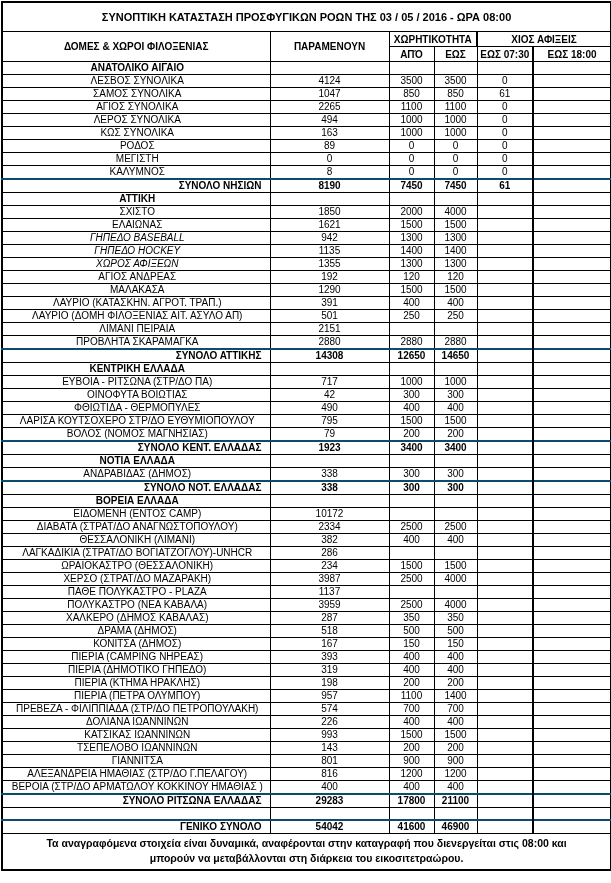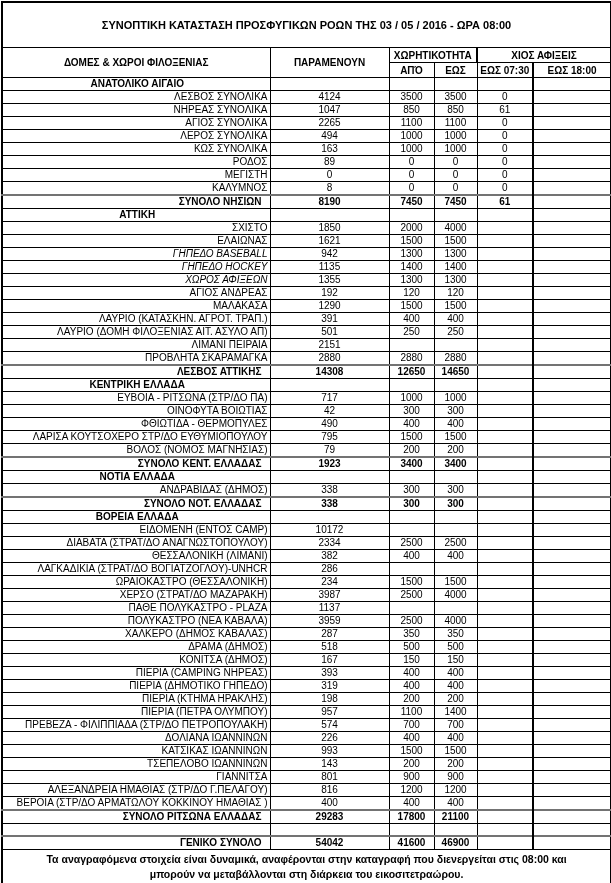--- a/index.html
+++ b/index.html
@@ -1,28 +1,28 @@
 <!DOCTYPE html>
 <html><head>
 <meta charset="utf-8">
 <style>
   html,body{margin:0;padding:0;background:#ffffff;}
   body{font-family:"Liberation Sans", sans-serif;color:#000;}
   .sheet{width:611px;box-sizing:border-box;padding:1px 0 0 1px;}
   table{border-collapse:collapse;width:609px;table-layout:fixed;border:2px solid #000;}
   th,td{border:1px solid #000;overflow:hidden;white-space:nowrap;box-sizing:border-box;}
-  .title-cell{font-weight:bold;font-size:11px;height:16px;text-align:center;padding:16px;}
+  .title-cell{font-weight:bold;font-size:11px;height:16px;text-align:center;padding:8px;}
   thead th{font-weight:bold;font-size:10px;text-align:center;height:15px;padding:0;}
   tbody td{height:12.6px;font-size:10px;line-height:12px;padding:0;}
-  td.name{text-align:right;padding-left:4px;padding-right:2px;}
+  td.name{text-align:center;padding-left:4px;padding-right:2px;}
   td.num{text-align:center;}
-  tr.section td.name{text-align:center;font-weight:bold;}
+  tr.section td.name{font-weight:bold;}
   tr.total td.name, tr.grand td.name{text-align:right;font-weight:bold;padding-right:8px;}
   tr.total td.num, tr.grand td.num{font-weight:bold;}
-  tr.total td, tr.grand td{border-top:2px solid #737373;}
+  tr.total td, tr.grand td{border-top:2px solid #0c4a6e;}
   tr.italic td.name{font-style:italic;}
   .c-1800{border-left:2px solid #000 !important;}
   tfoot td.note{font-weight:bold;font-size:10.5px;text-align:center;white-space:normal;padding:2px 34px;line-height:1.45;height:auto;}
 </style>
 </head>
 <body>
 
 <div class="sheet">
   <table>
     <colgroup>
@@ -61,21 +61,21 @@
         </tr>
         <tr class="item">
           <td class="name">ΛΕΣΒΟΣ ΣΥΝΟΛΙΚΑ</td>
           <td class="num">4124</td>
           <td class="num">3500</td>
           <td class="num">3500</td>
           <td class="num">0</td>
           <td class="num c-1800"></td>
         </tr>
         <tr class="item">
-          <td class="name">ΝΗΡΕΑΣ ΣΥΝΟΛΙΚΑ</td>
+          <td class="name">ΣΑΜΟΣ ΣΥΝΟΛΙΚΑ</td>
           <td class="num">1047</td>
           <td class="num">850</td>
           <td class="num">850</td>
           <td class="num">61</td>
           <td class="num c-1800"></td>
         </tr>
         <tr class="item">
           <td class="name">ΑΓΙΟΣ ΣΥΝΟΛΙΚΑ</td>
           <td class="num">2265</td>
           <td class="num">1100</td>
@@ -221,21 +221,21 @@
         </tr>
         <tr class="item">
           <td class="name">ΠΡΟΒΛΗΤΑ ΣΚΑΡΑΜΑΓΚΑ</td>
           <td class="num">2880</td>
           <td class="num">2880</td>
           <td class="num">2880</td>
           <td class="num"></td>
           <td class="num c-1800"></td>
         </tr>
         <tr class="total">
-          <td class="name">ΛΕΣΒΟΣ ΑΤΤΙΚΗΣ</td>
+          <td class="name">ΣΥΝΟΛΟ ΑΤΤΙΚΗΣ</td>
           <td class="num">14308</td>
           <td class="num">12650</td>
           <td class="num">14650</td>
           <td class="num"></td>
           <td class="num c-1800"></td>
         </tr>
         <tr class="section">
           <td class="name">ΚΕΝΤΡΙΚΗ ΕΛΛΑΔΑ</td>
           <td class="num"></td>
           <td class="num"></td>

